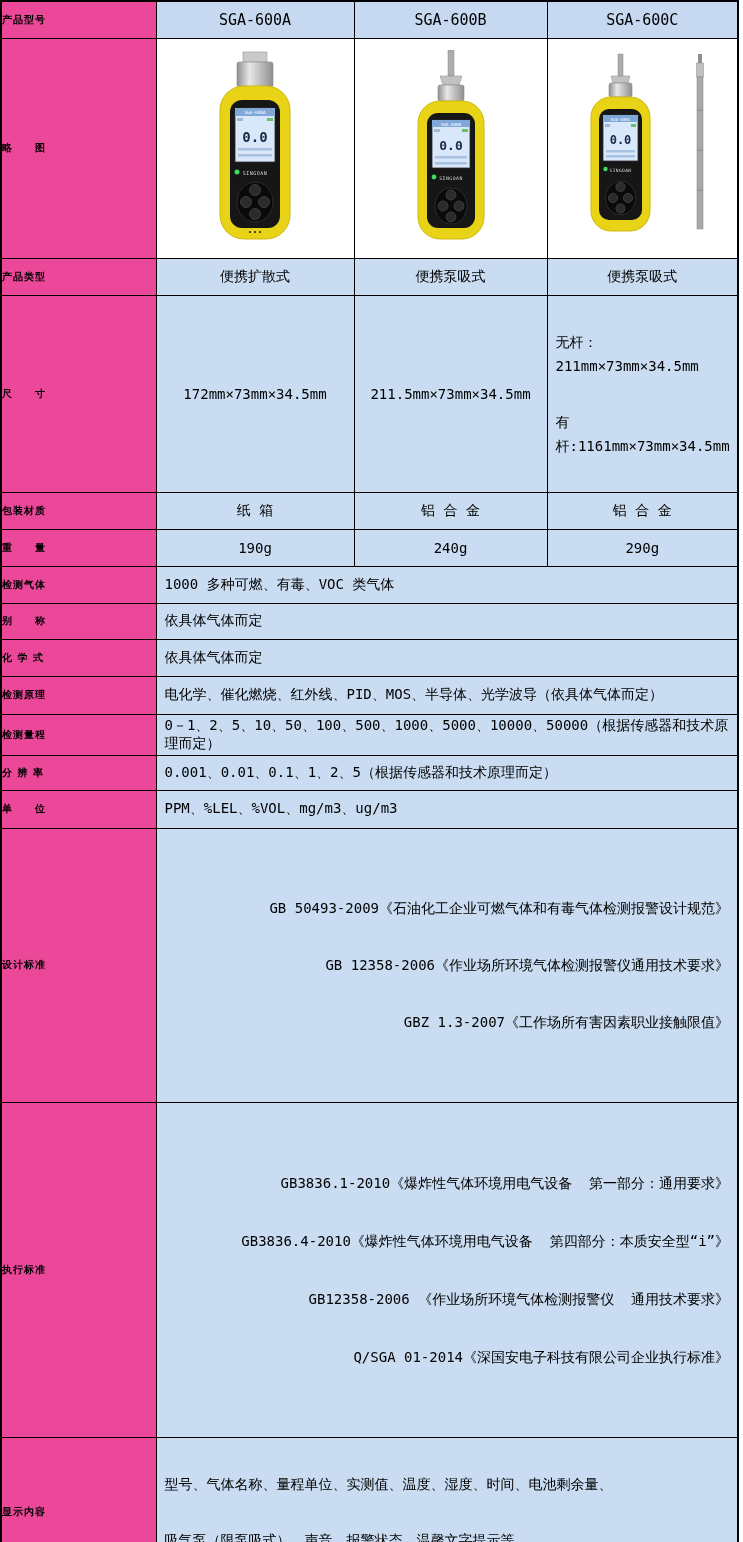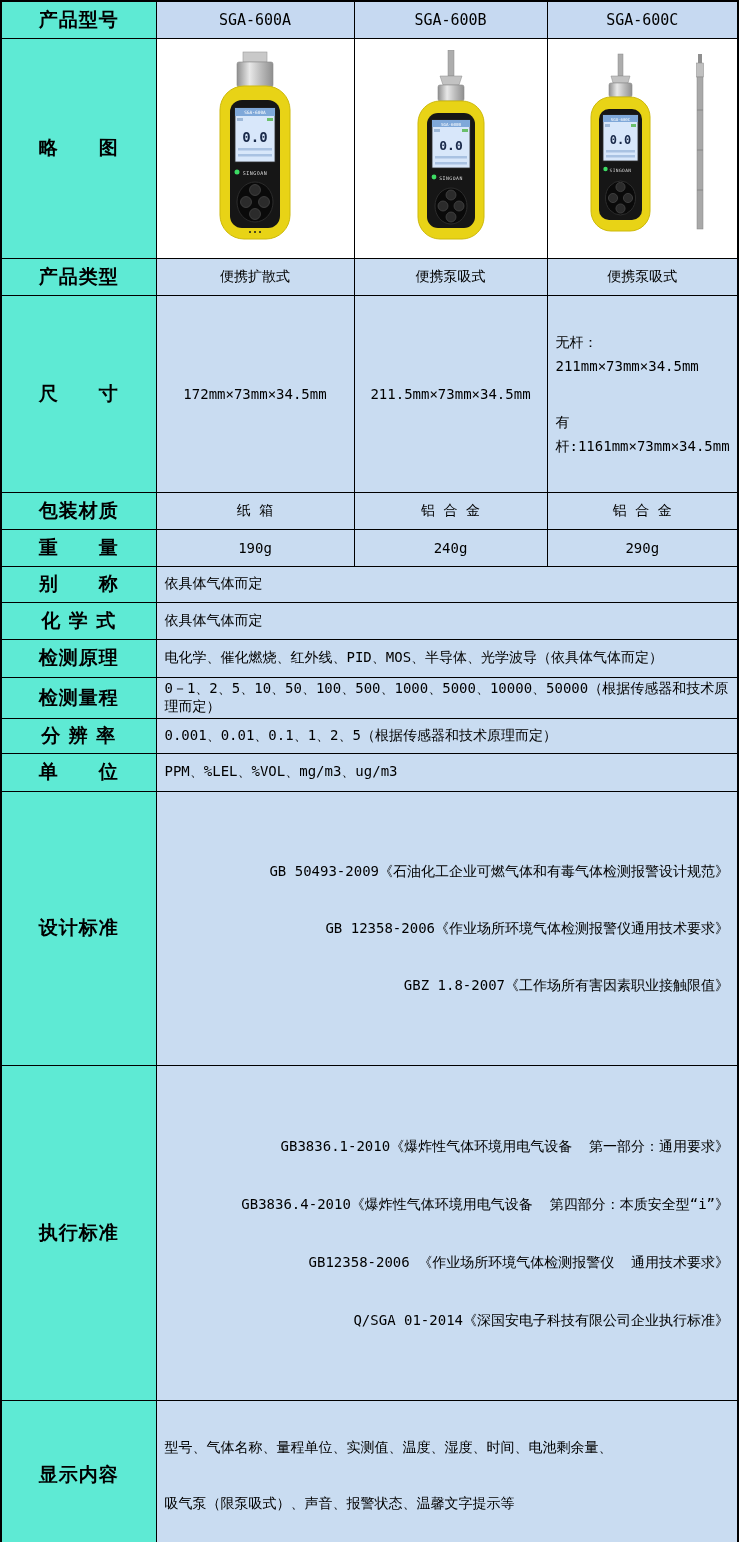--- a/index.html
+++ b/index.html
@@ -1,19 +1,19 @@
 <!DOCTYPE html>
 <html><head>
 <meta charset="utf-8">
 <style>
   html,body{margin:0;padding:0;background:#ffffff;}
   body{width:743px;font-family:"DejaVu Sans","Liberation Sans",sans-serif;color:#000;}
   table.spec{border-collapse:collapse;table-layout:fixed;width:737px;border:2px solid #000;}
   td{border:1px solid #000;overflow:hidden;vertical-align:middle;padding:0;}
-  td.lab{background:#5eead4;text-align:center;font-weight:bold;font-size:19px;white-space:pre-wrap;letter-spacing:1px;}
+  td.lab{background:#ec4899;font-weight:bold;font-size:10px;white-space:pre-wrap;letter-spacing:1px;}
   td.val{background:#C9DCF1;font-size:14px;padding:2px 8px;white-space:pre-wrap;
          font-family:"DejaVu Sans Mono","DejaVu Sans",sans-serif;}
   td.valc{text-align:center;}
   td.model{background:#C6D9F1;text-align:center;font-size:15px;
            font-family:"DejaVu Sans Mono","DejaVu Sans",sans-serif;}
   td.img{background:#ffffff;text-align:center;padding:0;}
   .lines{padding:1px 0;text-align:right;}
   .line{line-height:25px;}
   .line-sm{line-height:24px;}
   .line-lg{line-height:26px;}
@@ -189,20 +189,24 @@
     <td class="val valc">铝 合 金</td>
     <td class="val valc">铝 合 金</td>
   </tr>
   <tr style="height:37px">
     <td class="lab">重　　量</td>
     <td class="val valc">190g</td>
     <td class="val valc">240g</td>
     <td class="val valc">290g</td>
   </tr>
 
+  <tr style="height:37px">
+    <td class="lab">检测气体</td>
+    <td class="val" colspan="3">1000 多种可燃、有毒、VOC 类气体</td>
+  </tr>
   <tr style="height:36px">
     <td class="lab">别　　称</td>
     <td class="val" colspan="3">依具体气体而定</td>
   </tr>
   <tr style="height:37px">
     <td class="lab">化 学 式</td>
     <td class="val" colspan="3">依具体气体而定</td>
   </tr>
   <tr style="height:38px">
     <td class="lab">检测原理</td>
@@ -219,21 +223,21 @@
   <tr style="height:38px">
     <td class="lab">单　　位</td>
     <td class="val" colspan="3">PPM、%LEL、%VOL、mg/m3、ug/m3</td>
   </tr>
   <tr style="height:77px">
     <td class="lab">设计标准</td>
     <td class="val" colspan="3">
       <div class="lines">
         <div class="line">GB 50493-2009《石油化工企业可燃气体和有毒气体检测报警设计规范》</div>
         <div class="line">GB 12358-2006《作业场所环境气体检测报警仪通用技术要求》</div>
-        <div class="line">GBZ 1.8-2007《工作场所有害因素职业接触限值》</div>
+        <div class="line">GBZ 1.3-2007《工作场所有害因素职业接触限值》</div>
       </div>
     </td>
   </tr>
   <tr style="height:105px">
     <td class="lab">执行标准</td>
     <td class="val" colspan="3">
       <div class="lines">
         <div class="line-lg">GB3836.1-2010《爆炸性气体环境用电气设备  第一部分：通用要求》</div>
         <div class="line-lg">GB3836.4-2010《爆炸性气体环境用电气设备  第四部分：本质安全型“i”》</div>
         <div class="line-lg">GB12358-2006 《作业场所环境气体检测报警仪  通用技术要求》</div>

